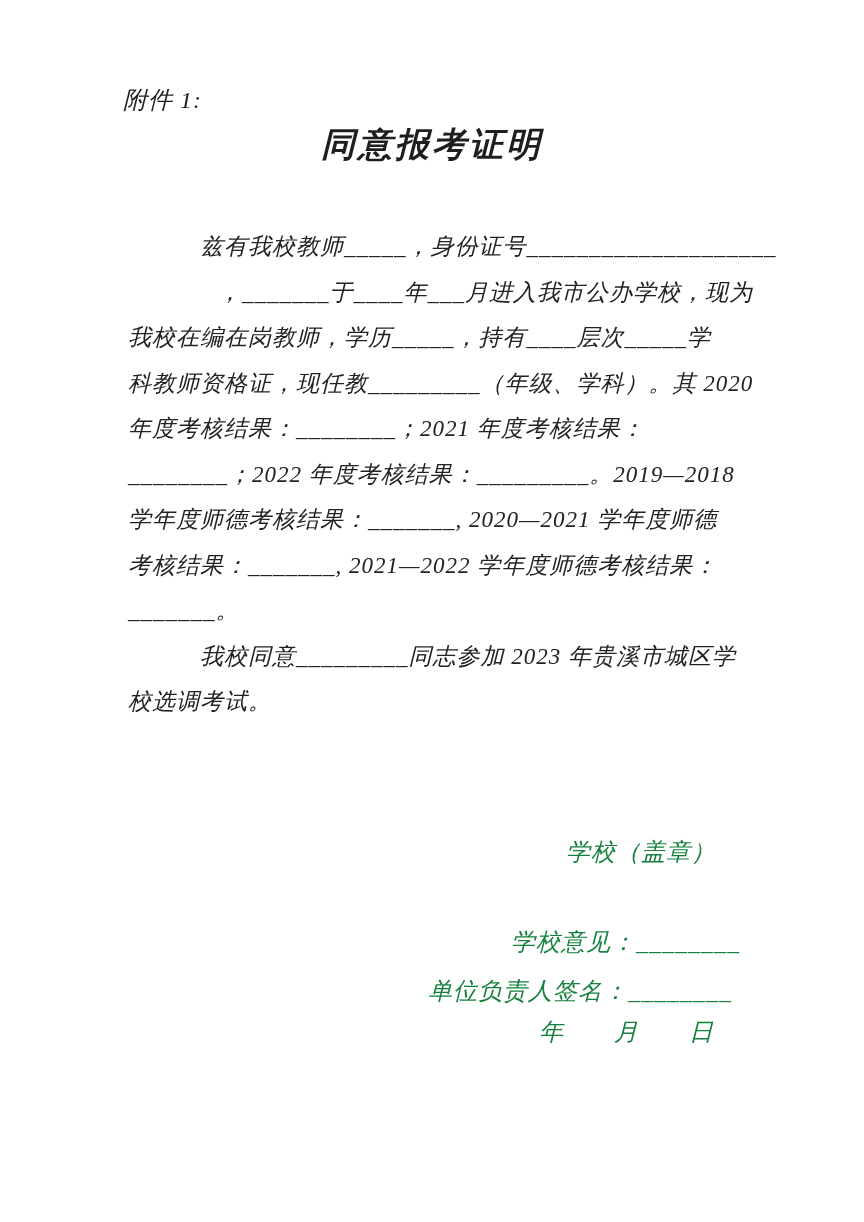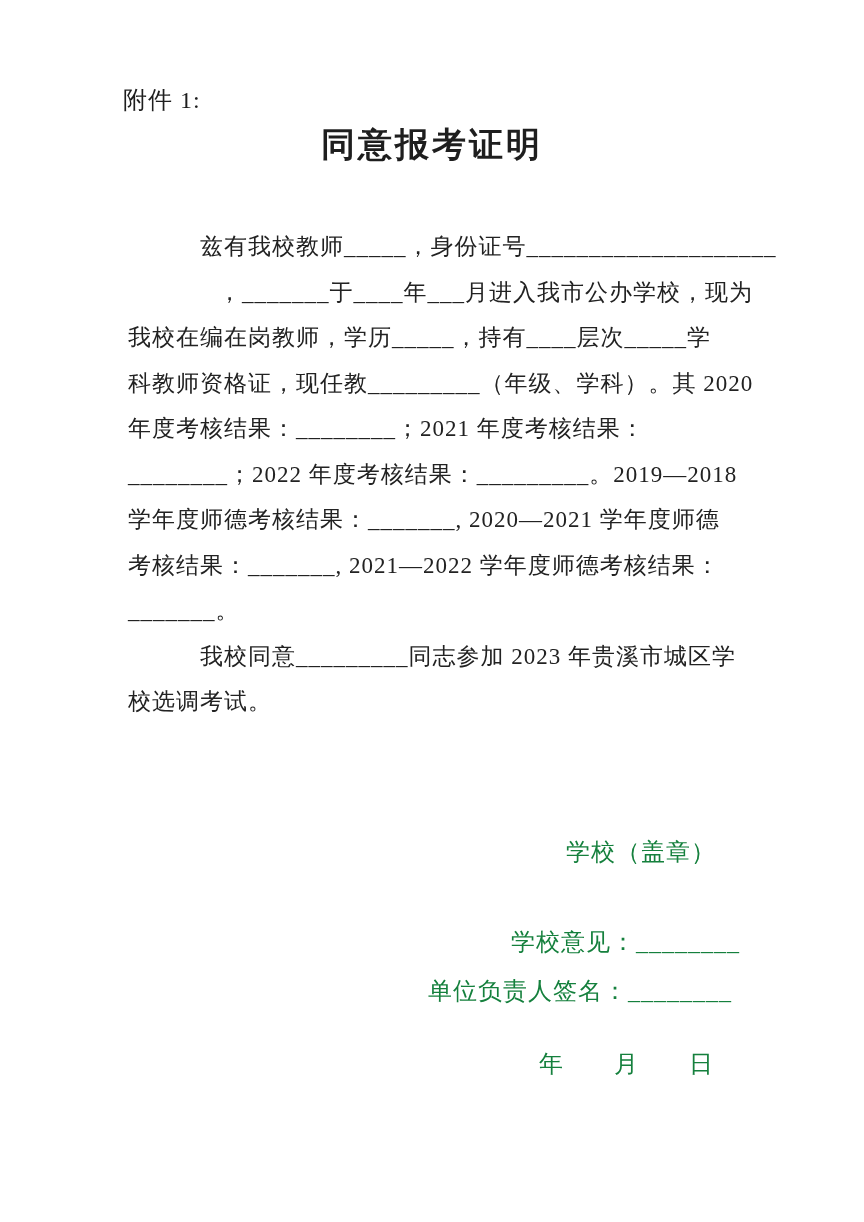--- a/index.html
+++ b/index.html
@@ -8,20 +8,21 @@
     background: #ffffff;
   }
   .page {
     position: relative;
     width: 864px;
     height: 1102px;
     background: #ffffff;
     overflow: hidden;
     font-family: "Liberation Serif", "DejaVu Serif", serif;
     color: #1e1e1e;
+    font-style: italic;
   }
   .attachment-label {
     position: absolute;
     left: 123px;
     top: 84px;
     font-size: 24px;
     letter-spacing: 1px;
   }
   .doc-title {
     position: absolute;
@@ -52,21 +53,21 @@
   .sig-line {
     position: absolute;
     font-size: 24px;
     letter-spacing: 1px;
     white-space: pre;
     color: #15803d;
   }
   .seal-line   { top: 836px;  right: 148px; }
   .opinion-line{ top: 926px;  right: 124px; }
   .signer-line { top: 975px;  right: 132px; }
-  .date-line   { top: 1016px; right: 150px; margin-top: 32px; }
+  .date-line   { top: 1016px; right: 150px; }
   .page-number {
     position: absolute;
     left: 126px;
     top: 1112px;
     font-size: 16px;
     color: #b2b2b2;
   }
   .watermark {
     position: absolute;
     right: 22px;

